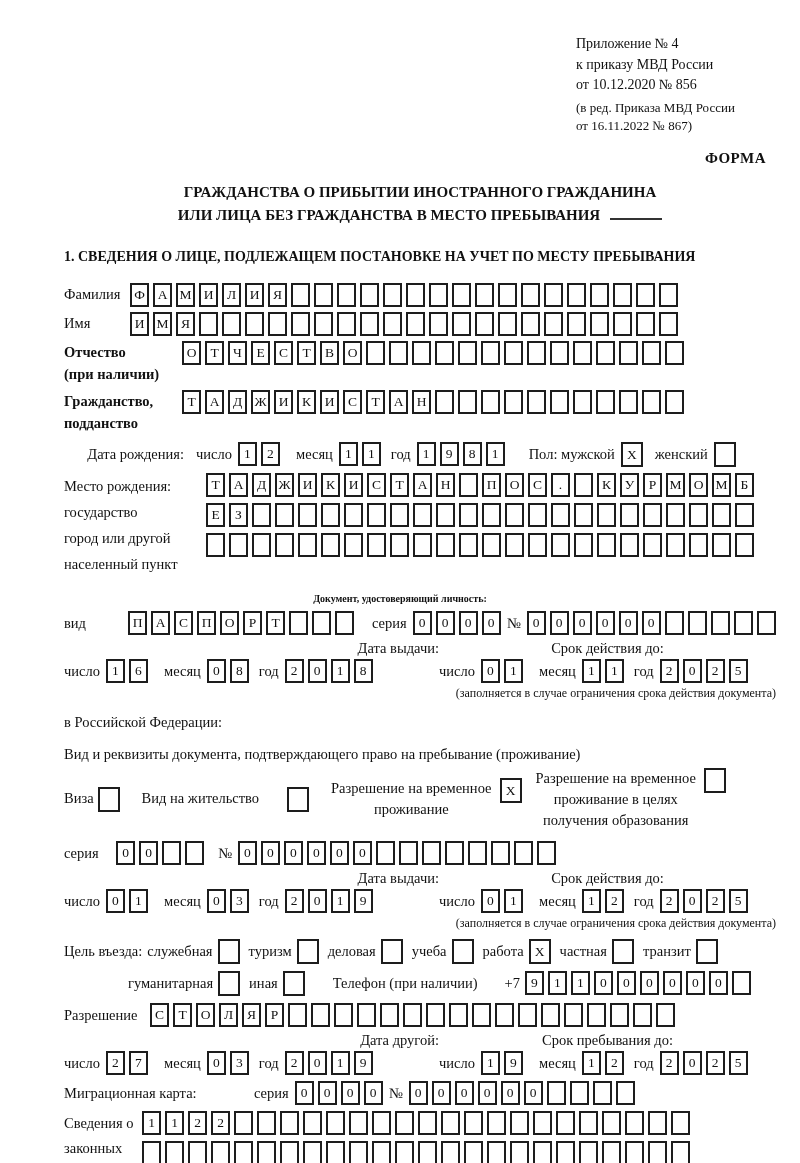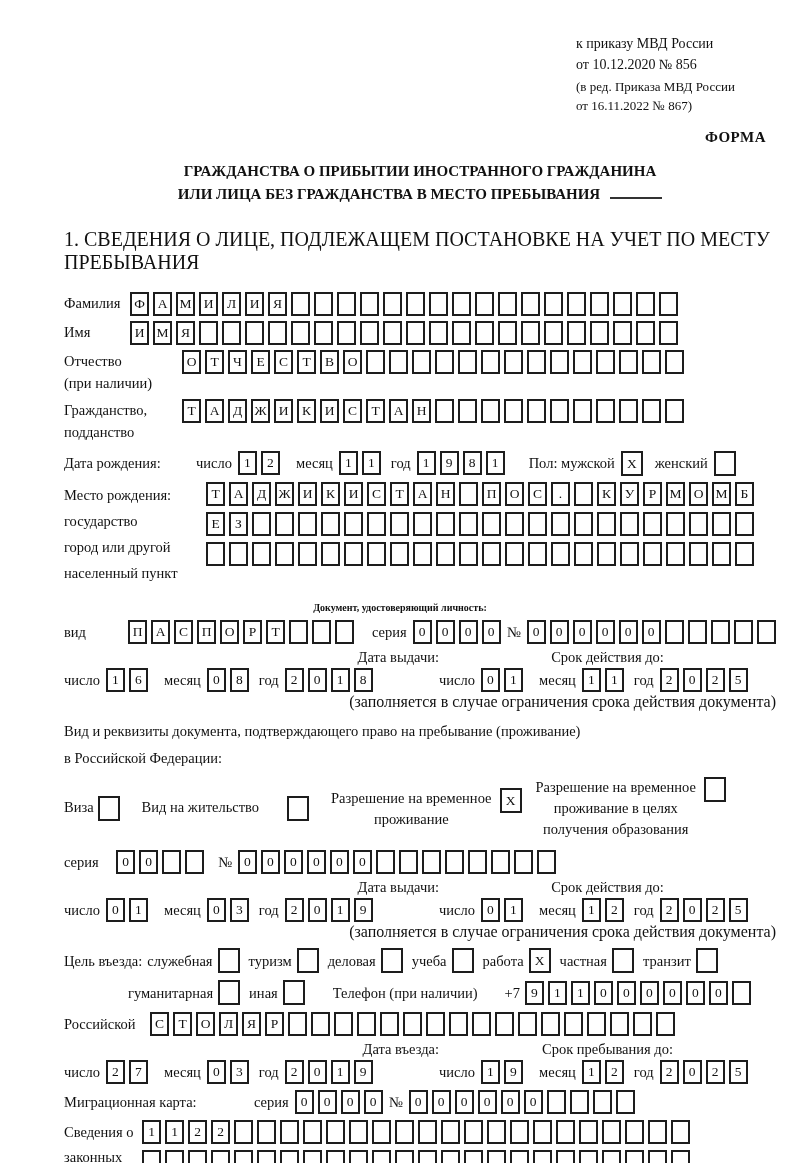--- a/index.html
+++ b/index.html
@@ -8,60 +8,61 @@
     padding:34px 24px 14px 64px;overflow:hidden;
     font-family:"Liberation Serif","DejaVu Serif",serif;color:#111;font-size:14.5px;
   }
   
   .hdr{margin-left:auto;width:200px;font-size:14px;line-height:20.5px;}
   .hdr .sub{font-size:13px;line-height:18.5px;}
   .hdr .sub-first{margin-top:3px;}
   .forma{text-align:right;font-weight:bold;font-size:15px;margin:14px 10px 14px 0;letter-spacing:.5px;}
   .title{text-align:center;font-weight:bold;font-size:15px;line-height:23px;margin:2px 0 22px;}
   .tline{display:inline-block;width:52px;border-bottom:2.5px solid #333;height:13px;margin-left:10px;}
-  .sec{font-weight:normal;font-size:20px;margin:12px 0 18px 0;}
+  .sec{font-weight:bold;font-size:14px;margin:12px 0 18px 0;}
   
   .frow{display:flex;align-items:flex-start;margin-bottom:5px;}
   .lbl{flex-shrink:0;line-height:22px;}
-  .w66{width:66px;} .w118{width:118px;} .w142{width:142px;} .w64{width:64px;} .w86{width:86px;} .w150{width:150px;} .w78{width:78px;}
+  .w66{width:66px;} .w118{width:118px;font-weight:bold;} .w142{width:142px;} .w64{width:64px;} .w86{width:86px;} .w150{width:150px;} .w78{width:78px;}
   .cells{display:flex;flex-wrap:nowrap;}
   .cell{
     display:inline-block;width:15px;height:20px;border:2px solid #1d1d1d;margin-right:4px;
     font-size:13.5px;line-height:20px;text-align:center;flex-shrink:0;
   }
   .chk{
     display:inline-block;width:18px;height:21px;border:2px solid #1d1d1d;
     font-size:13.5px;line-height:21px;text-align:center;flex-shrink:0;
   }
   .dlbl{line-height:24px;margin:0 6px 0 12px;flex-shrink:0;}
   .dlbl-first{margin-left:0;}
   .stack .cells{margin-bottom:6px;}
   .dochead{text-align:center;font-weight:bold;font-size:10px;margin:4px 40px 7px 0;}
   .dhead{display:flex;font-size:14.5px;margin-bottom:2px;}
   .dh1{width:375px;text-align:right;}
   .dh2{flex:1;text-align:center;}
   .drow{display:flex;margin-bottom:2px;}
   .dgroup{display:flex;align-items:flex-start;}
   .dg1{width:375px;}
-  .note{font-size:16px;text-align:right;margin:0 0 8px 0;line-height:16px;}
+  .note{font-size:12px;text-align:right;margin:0 0 8px 0;line-height:16px;}
   .plain{line-height:27px;}
   .optrow{align-items:center;margin-bottom:10px;}
   .optpair{display:flex;align-items:flex-start;}
   .optlines{text-align:center;line-height:21px;}
   .g4{margin-left:4px;} .g8{margin-left:8px;} .g14{margin-left:14px;} .g22{margin-left:22px;} .g28{margin-left:28px;}
   .purp{display:flex;align-items:center;margin-bottom:7px;}
   .purp .pl{line-height:24px;margin-right:5px;}
   .purp .pi{margin-left:9px;}
 </style>
 </head>
 <body>
 
 <div class="page">
 
   <div class="hdr">
+    <div>Приложение № 4</div>
     <div>к приказу МВД России</div>
     <div>от 10.12.2020 № 856</div>
     <div class="sub sub-first">(в ред. Приказа МВД России</div>
     <div class="sub">от 16.11.2022 № 867)</div>
   </div>
 
   <div class="forma">ФОРМА</div>
 
   <div class="title">
     <div>ГРАЖДАНСТВА О ПРИБЫТИИ ИНОСТРАННОГО ГРАЖДАНИНА</div>
@@ -186,21 +187,21 @@
         <span class="cell"></span>
         <span class="cell"></span>
         <span class="cell"></span>
         <span class="cell"></span>
         <span class="cell"></span>
         <span class="cell"></span>
       </span>
   </div>
 
   <div class="frow" style="margin-top:8px;">
-    <span class="lbl" style="width:120px;line-height:24px;">Дата рождения:</span>
+    <span class="lbl" style="width:120px;line-height:24px;text-align:right;">Дата рождения:</span>
     <span class="dlbl">число</span>
     <span class="cells">
         <span class="cell">1</span>
         <span class="cell">2</span>
       </span>
     <span class="dlbl">месяц</span>
     <span class="cells">
         <span class="cell">1</span>
         <span class="cell">1</span>
       </span>
@@ -384,22 +385,22 @@
       <span class="cells">
           <span class="cell">2</span>
           <span class="cell">0</span>
           <span class="cell">2</span>
           <span class="cell">5</span>
         </span>
     </span>
   </div>
   <div class="note">(заполняется в случае ограничения срока действия документа)</div>
 
+  <div class="plain" style="margin-bottom:5px;">в Российской Федерации:</div>
   <div class="plain">Вид и реквизиты документа, подтверждающего право на пребывание (проживание)</div>
-  <div class="plain" style="margin-bottom:5px;">в Российской Федерации:</div>
 
   <div class="frow optrow">
     <span class="optpair">
       <span style="line-height:22px;">Виза</span>
       <span class="chk g4"></span>
     </span>
     <span class="optpair g22">
       <span style="line-height:22px;">Вид на жительство</span>
       <span class="chk g28"></span>
     </span>
@@ -526,21 +527,21 @@
         <span class="cell">0</span>
         <span class="cell">0</span>
         <span class="cell">0</span>
         <span class="cell">0</span>
         <span class="cell">0</span>
         <span class="cell"></span>
       </span>
   </div>
 
   <div class="frow">
-    <span class="lbl w86" style="line-height:24px;">Российской</span>
+    <span class="lbl w86" style="line-height:24px;">Разрешение</span>
     <span class="cells">
         <span class="cell">С</span>
         <span class="cell">Т</span>
         <span class="cell">О</span>
         <span class="cell">Л</span>
         <span class="cell">Я</span>
         <span class="cell">Р</span>
         <span class="cell"></span>
         <span class="cell"></span>
         <span class="cell"></span>
@@ -555,21 +556,21 @@
         <span class="cell"></span>
         <span class="cell"></span>
         <span class="cell"></span>
         <span class="cell"></span>
         <span class="cell"></span>
         <span class="cell"></span>
       </span>
   </div>
 
   <div class="dhead" style="margin-top:4px;">
-    <span class="dh1">Дата въезда:</span>
+    <span class="dh1">Дата другой:</span>
     <span class="dh2">Срок пребывания до:</span>
   </div>
   <div class="drow" style="margin-bottom:6px;">
     <span class="dgroup dg1">
       <span class="dlbl dlbl-first">число</span>
       <span class="cells">
           <span class="cell">2</span>
           <span class="cell">7</span>
         </span>
       <span class="dlbl">месяц</span>

